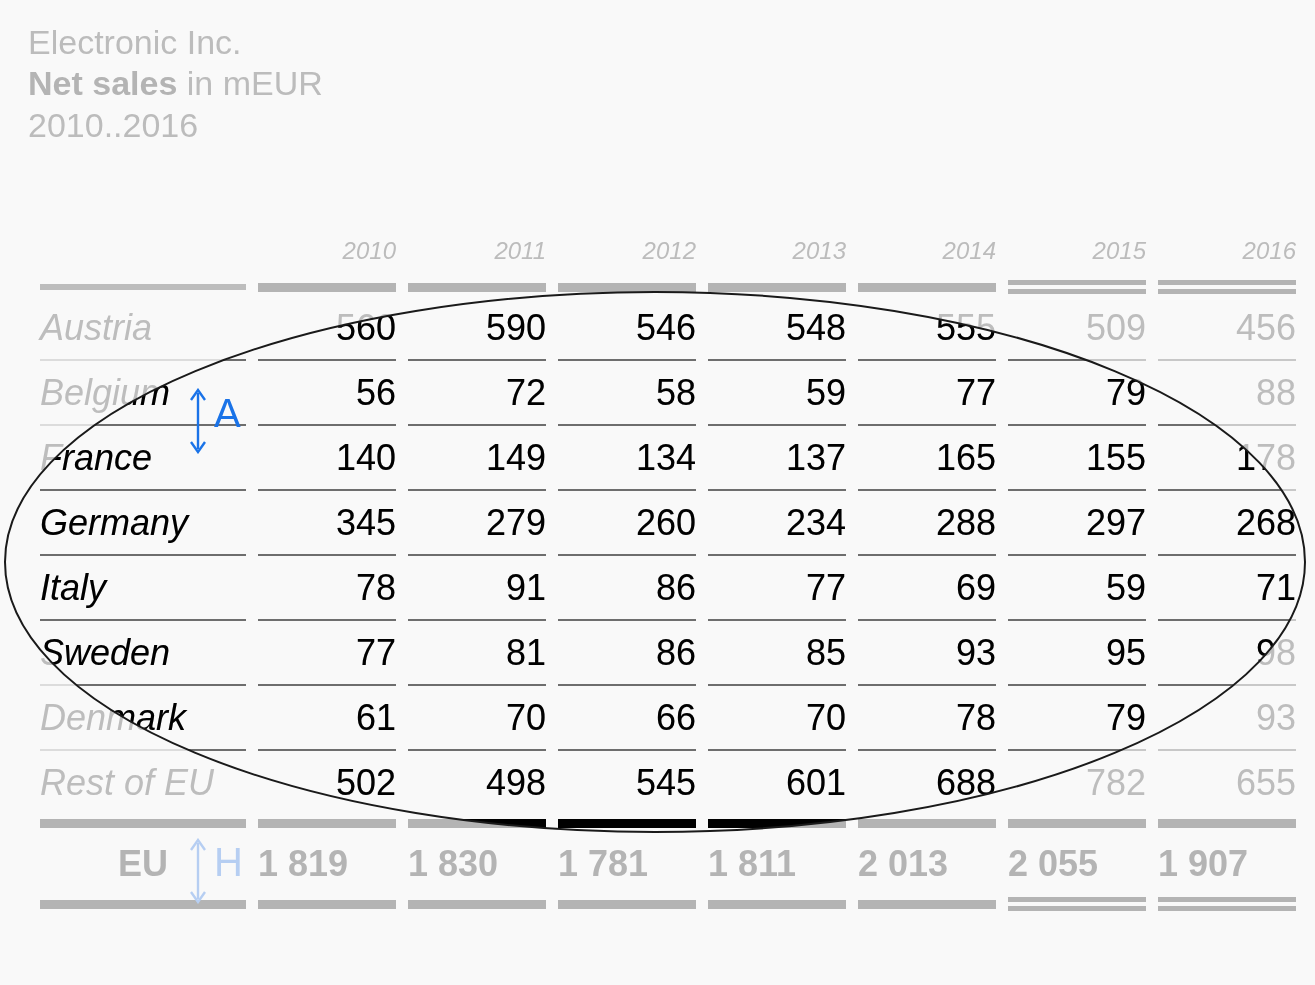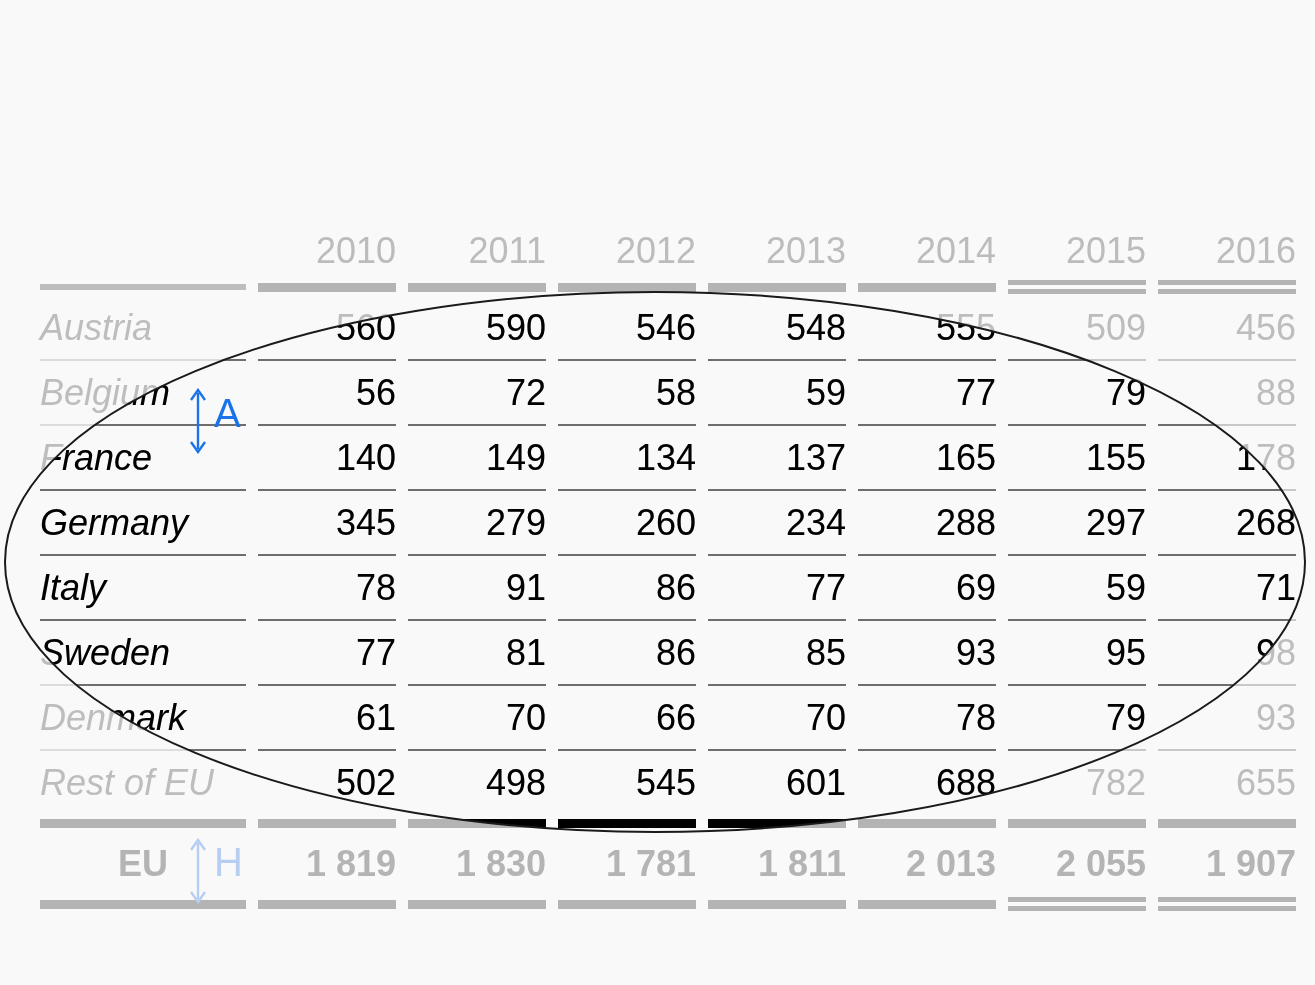--- a/index.html
+++ b/index.html
@@ -53,25 +53,26 @@
     padding: 0;
     margin: 0;
     vertical-align: middle;
   }
   col.lblcol { width: 206px; }
   col.datacol { width: 138px; }
 
   
   tr.head th {
     height: 46px;
-    font-size: 36px;
+    font-size: 24px;
     font-weight: normal;
     color: #bcbcbc;
     text-align: right;
     padding-bottom: 4px;
+    font-style: italic;
   }
   tr.head th.lbl { text-align: left; }
 
   
   tr.rule td { height: 18px; }
   .bar-thick {
     height: 9px;
     background: #b4b4b4;
     width: 100%;
   }
@@ -105,21 +106,20 @@
     font-style: italic;
   }
   tr.data.first td { border-top: none; }
 
   
   tr.total td {
     height: 63px;
     font-size: 36px;
     font-weight: bold;
     color: #b4b4b4;
-    text-align: right;
     white-space: nowrap;
     position: relative;
   }
   tr.total td.lbl { text-align: center; }
 
   
   #ink-layer {
     -webkit-clip-path: ellipse(650px 270px at 655px 562px);
     clip-path: ellipse(650px 270px at 655px 562px);
   }
@@ -158,20 +158,25 @@
     line-height: 1;
   }
   #letter-a { left: 214px; top: 393px; color: #1a73e8; }
   #letter-h { left: 214px; top: 842px; color: #b6cef2; }
 </style>
 </head>
 <body>
 
 <div id="stage">
 
+  <div id="title-block">
+    <span class="ln">Electronic Inc.</span>
+    <span class="ln"><span class="strong">Net sales</span><span> in mEUR</span></span>
+    <span class="ln">2010..2016</span>
+  </div>
 
   <div class="table-layer" id="muted-layer">
     <table class="grid">
       <colgroup>
         <col class="lblcol">
           <col class="datacol">
           <col class="datacol">
           <col class="datacol">
         <col class="datacol">
           <col class="datacol">

